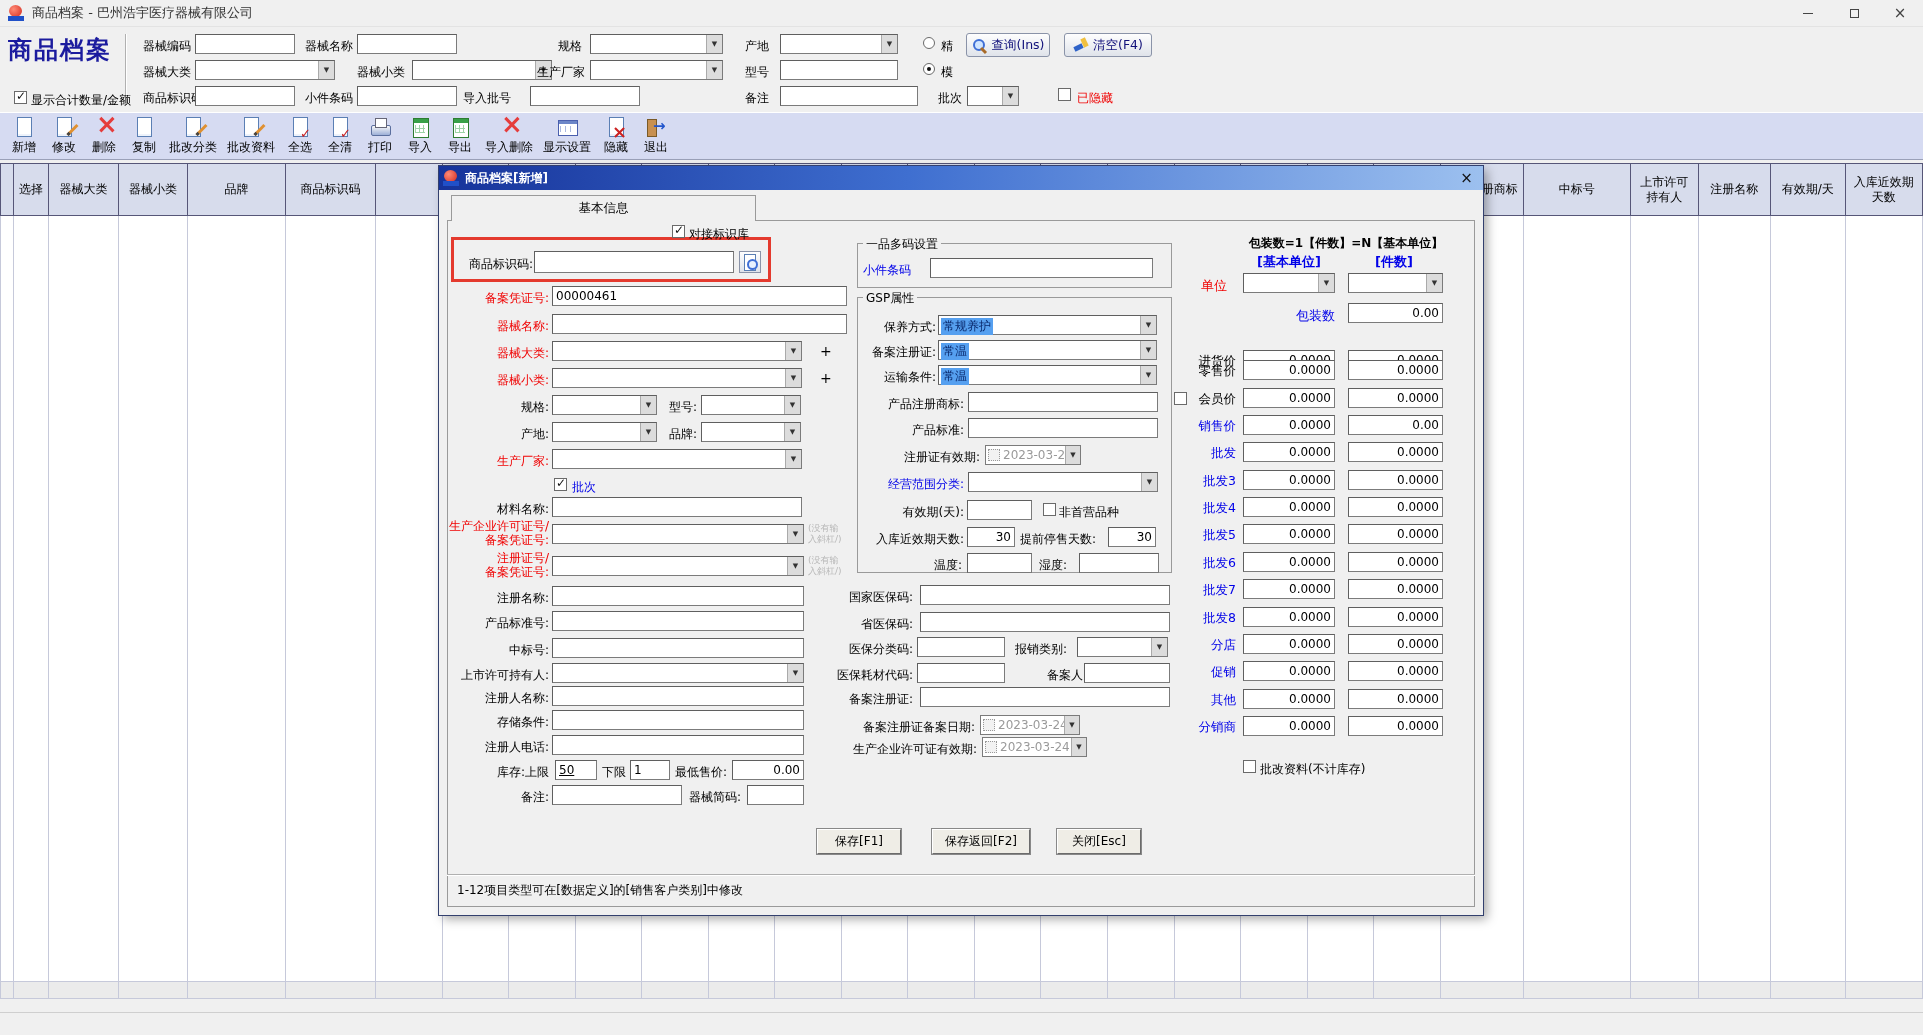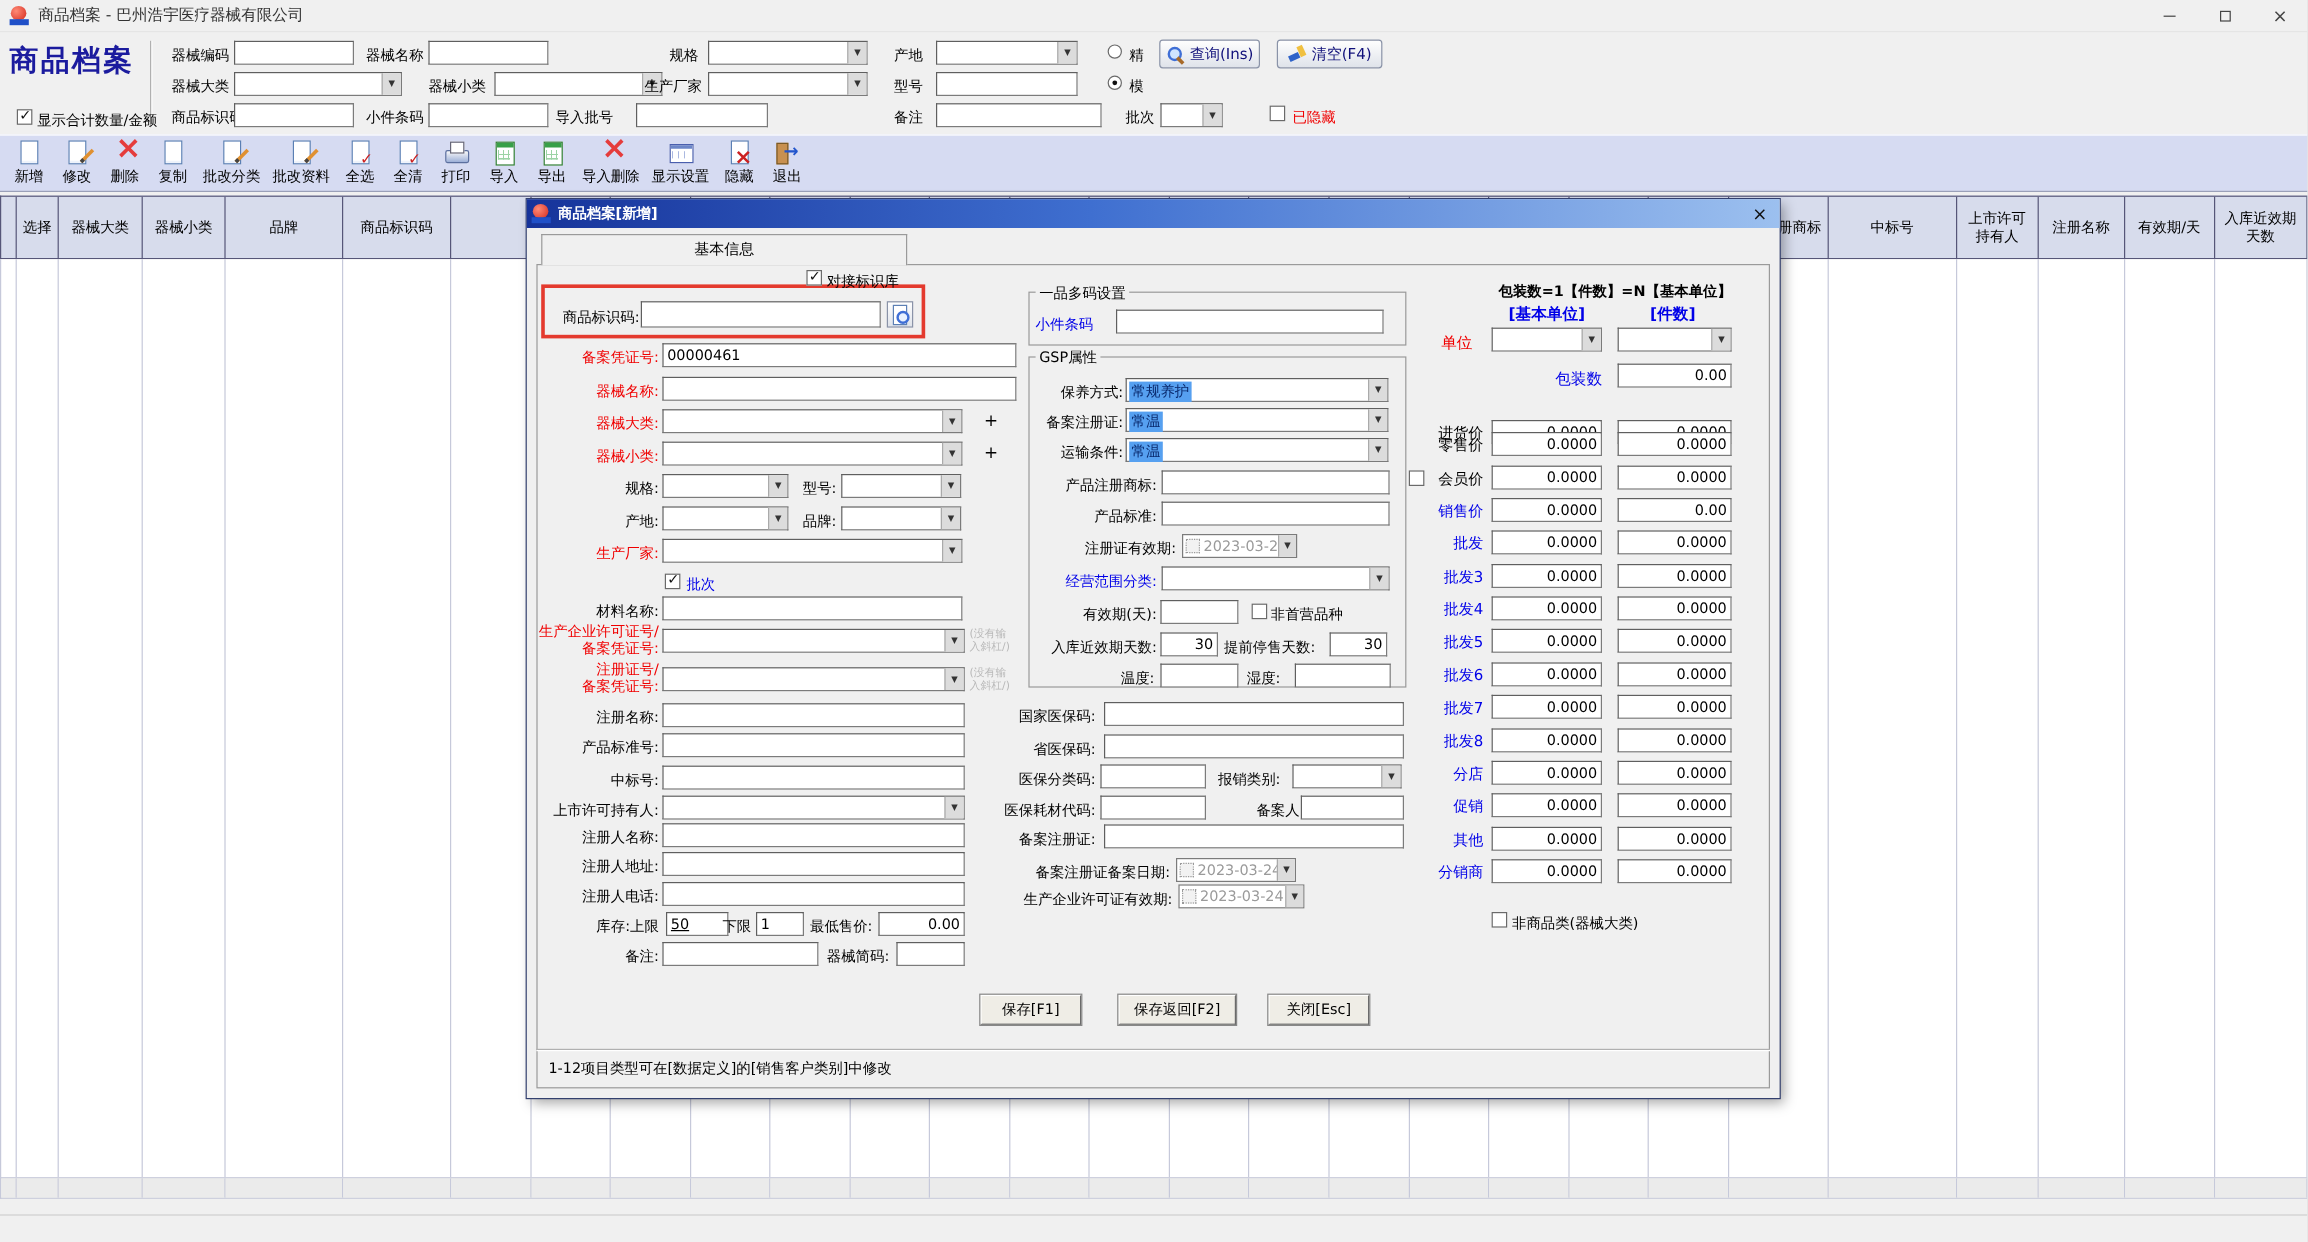--- a/index.html
+++ b/index.html
@@ -424,27 +424,27 @@
     <span class="lbl ra" style="left:2px;top:449px;width:108px">产品标准号:</span>
     <input class="inp" style="left: 113px; top: 445px; width: 252px;">
     <span class="lbl ra" style="left:2px;top:476px;width:108px">中标号:</span>
     <input class="inp" style="left: 113px; top: 472px; width: 252px;">
     <span class="lbl ra" style="left:2px;top:501px;width:108px">上市许可持有人:</span>
     <div class="combo" style="left:113px;top:497px;width:252px">
         <span class="arr">▼</span>
       </div>
     <span class="lbl ra" style="left:2px;top:524px;width:108px">注册人名称:</span>
     <input class="inp" style="left: 113px; top: 520px; width: 252px;">
-    <span class="lbl ra" style="left:2px;top:548px;width:108px">注册人地址:</span>
+    <span class="lbl ra" style="left:2px;top:548px;width:108px">存储条件:</span>
     <input class="inp" style="left: 113px; top: 544px; width: 252px;">
     <span class="lbl ra" style="left:2px;top:573px;width:108px">注册人电话:</span>
     <input class="inp" style="left: 113px; top: 569px; width: 252px;">
 
     <span class="lbl ra" style="left:2px;top:598px;width:108px">库存:上限</span>
-    <input class="inp" style="left: 116px; top: 594px; width: 52px; text-decoration: underline;" value="50">
+    <input class="inp" style="left: 116px; top: 594px; width: 42px; text-decoration: underline;" value="50">
     <span class="lbl" style="left:163px;top:598px">下限</span>
     <input class="inp" style="left: 191px; top: 594px; width: 40px;" value="1">
     <span class="lbl" style="left:236px;top:598px">最低售价:</span>
     <input class="inp num" style="left: 293px; top: 594px; width: 72px;" value="0.00">
 
     <span class="lbl ra" style="left:2px;top:623px;width:108px">备注:</span>
     <input class="inp" style="left: 113px; top: 619px; width: 130px;">
     <span class="lbl" style="left:250px;top:623px">器械简码:</span>
     <input class="inp" style="left: 308px; top: 619px; width: 57px;">
 
@@ -640,21 +640,21 @@
   </div>
         <div class="price-row" style="pointer-events: auto; top: 550px;">
 
     <span class="pr-label blue">分销商</span>
     <input class="inp num pr-f1" value="0.0000" style="">
     <input class="inp num pr-f2" value="0.0000" style="">
   </div>
       </div>
 
     <span class="chk" style="left:804px;top:594px"></span>
-    <span class="lbl" style="left:821px;top:595px">非商品类(器械大类)</span>
+    <span class="lbl" style="left:821px;top:595px">批改资料(不计库存)</span>
 
     <div class="dbtn" style="left:378px;top:663px;width:84px">保存[F1]</div>
     <div class="dbtn" style="left:493px;top:663px;width:98px">保存返回[F2]</div>
     <div class="dbtn" style="left:618px;top:663px;width:84px">关闭[Esc]</div>
 
     <div class="sep" style="left:8px;top:708px;width:1028px"></div>
     <span class="lbl" style="left:18px;top:716px">1-12项目类型可在[数据定义]的[销售客户类别]中修改</span>
   </div>
 
 </div>

